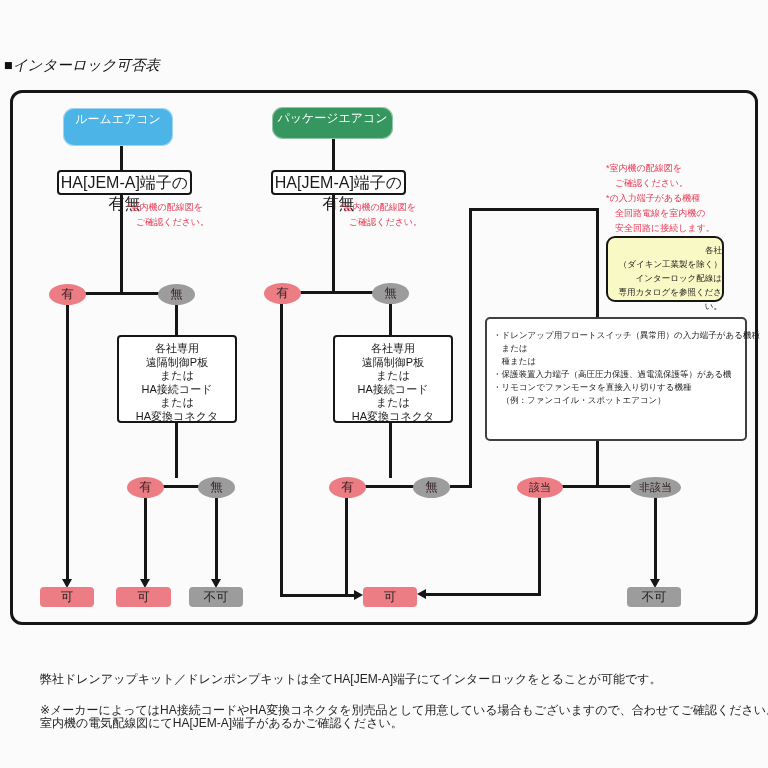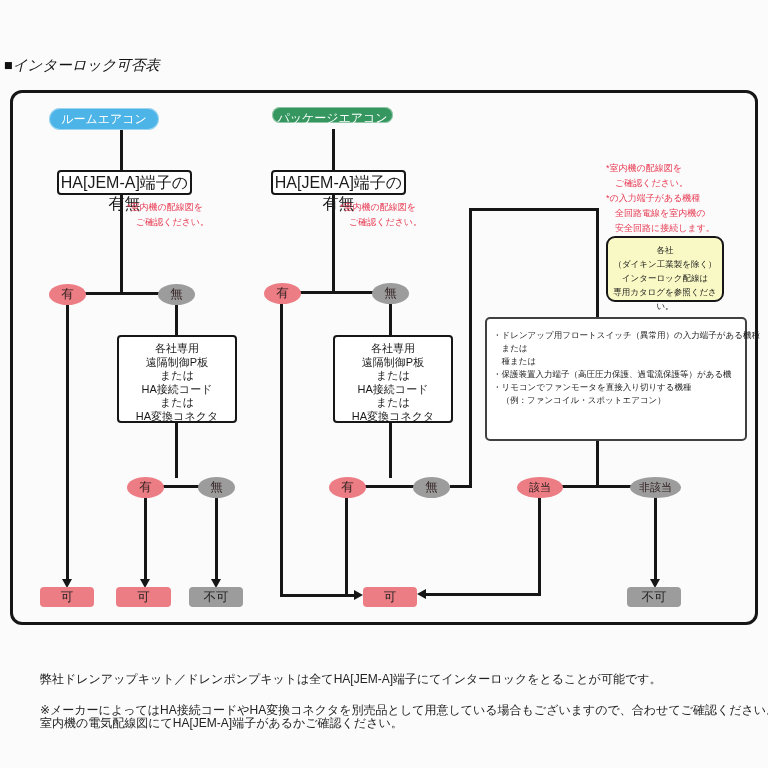--- a/index.html
+++ b/index.html
@@ -18,21 +18,21 @@
   .oval{position:absolute;border-radius:50%;text-align:center;font-size:12.5px;line-height:21px;color:#332222;}
   .oval.small3{font-size:11px;}
   .pink{background:#ed7d84;}
   .gray{background:#9c9c9c;}
   .res{position:absolute;border-radius:4px;text-align:center;font-size:12.5px;line-height:20px;color:#222;}
   .txtbox{position:absolute;background:#fff;border:2px solid #404040;border-radius:5px;}
   .txtbox .tl{font-size:8.5px;line-height:13px;white-space:nowrap;}
   .adbox{position:absolute;background:#fff;border:2px solid #161616;border-radius:4px;
          text-align:center;font-size:11px;line-height:13.5px;padding-top:5px;box-sizing:border-box;}
   .ynote{position:absolute;background:#f9f9c5;border:2px solid #161616;border-radius:9px;
-         text-align:center;font-size:8.5px;line-height:14px;padding-top:5px;box-sizing:border-box;}
+         text-align:right;font-size:8.5px;line-height:14px;padding-top:5px;box-sizing:border-box;}
   .rednote{position:absolute;color:#e73952;font-size:9px;line-height:15px;white-space:nowrap;}
   .arr-d{position:absolute;width:0;height:0;border-left:5px solid transparent;
          border-right:5px solid transparent;border-top:9px solid #161616;}
   .arr-r{position:absolute;width:0;height:0;border-top:5px solid transparent;
          border-bottom:5px solid transparent;border-left:9px solid #161616;}
   .arr-l{position:absolute;width:0;height:0;border-top:5px solid transparent;
          border-bottom:5px solid transparent;border-right:9px solid #161616;}
   .foot-h{font-size:14.5px;color:#222;}
   .foot-l{font-size:12px;color:#222;white-space:nowrap;}
 </style>
@@ -76,22 +76,22 @@
   <div class="ln" style="left:426px;top:593px;width:114px;height:3px;"></div>
   <div class="ln" style="left:654px;top:497px;width:3px;height:83px;"></div>
 
   <div class="arr-d" style="left:62px;top:579px;"></div>
   <div class="arr-d" style="left:140px;top:579px;"></div>
   <div class="arr-d" style="left:211px;top:579px;"></div>
   <div class="arr-d" style="left:650px;top:579px;"></div>
   <div class="arr-r" style="left:354px;top:590px;"></div>
   <div class="arr-l" style="left:417px;top:589px;"></div>
 
-  <div class="pill blue" style="left:49px;top:108px;width:110px;height:22px;">ルームエアコン</div>
-  <div class="pill green" style="left:272px;top:107px;width:121px;height:16px;">パッケージエアコン</div>
+  <div class="pill blue" style="left:63px;top:108px;width:110px;height:38px;">ルームエアコン</div>
+  <div class="pill green" style="left:272px;top:107px;width:121px;height:32px;">パッケージエアコン</div>
 
   <div class="qbox" style="left:57px;top:170px;width:131px;height:21px;">HA[JEM-A]端子の有無</div>
   <div class="qbox" style="left:271px;top:170px;width:131px;height:21px;">HA[JEM-A]端子の有無</div>
 
   <div class="rednote" style="left:127px;top:200px;">
     <div>*室内機の配線図を</div>
     <div>　ご確認ください。</div>
   </div>
   <div class="rednote" style="left:340px;top:200px;">
     <div>*室内機の配線図を</div>

